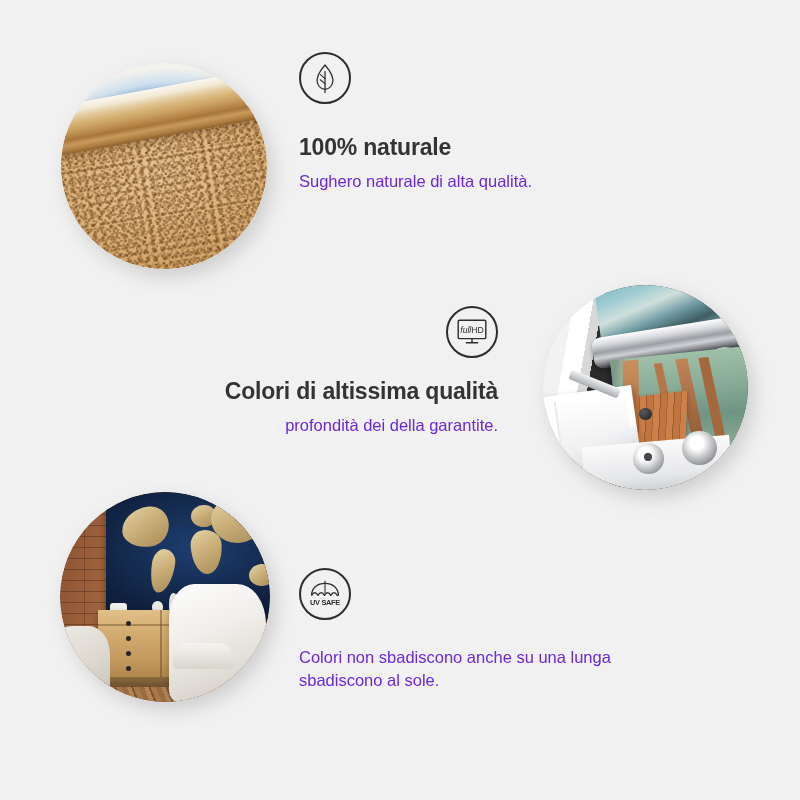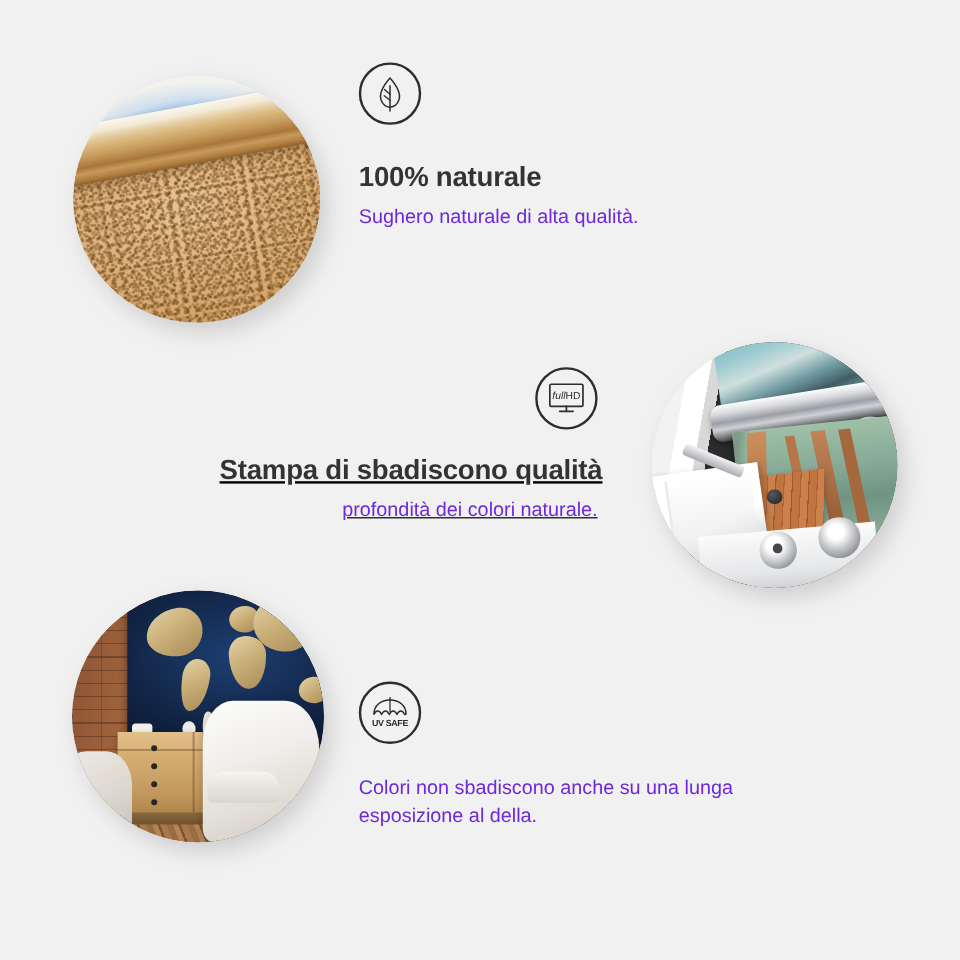--- a/index.html
+++ b/index.html
@@ -286,21 +286,21 @@
     color: #6d28d9;
     line-height: 1.42;
   }
 
   
   #feature-natural { left: 299px; top: 52px; }
   #feature-natural .icon-circle { margin-bottom: 30px; }
   #feature-natural .f-title { margin-bottom: 9px; }
 
   
-  #feature-print { left: 183px; top: 306px; width: 315px; text-align: right; text-decoration: underline; }
+  #feature-print { left: 183px; top: 306px; width: 315px; text-align: right; }
   #feature-print .icon-wrap { display: flex; justify-content: flex-end; margin-bottom: 20px; }
   #feature-print .f-title { margin-bottom: 9px; }
 
   
   #feature-uv { left: 299px; top: 568px; }
   #feature-uv .icon-circle { margin-bottom: 26px; text-align: center; }
   #feature-uv .f-title { margin-bottom: 9px; }
 
   .nowrap-line { white-space: nowrap; display: block; }
 </style>
@@ -385,35 +385,35 @@
       <div class="icon-circle">
         <svg width="34" height="30" viewBox="0 0 34 30" aria-hidden="true">
           <rect x="3.2" y="3.2" width="27.6" height="18.4" rx="1.2" fill="none" stroke="#2d2d2d" stroke-width="1.4"></rect>
           <path d="M17 21.6 L17 25.4 M11.4 25.8 L22.6 25.8" fill="none" stroke="#2d2d2d" stroke-width="1.4" stroke-linecap="round"></path>
           <text x="17" y="15.6" text-anchor="middle" font-family="'Liberation Sans', sans-serif" font-size="8.6" fill="#2d2d2d">
             <tspan font-style="italic">full</tspan><tspan>HD</tspan>
           </text>
         </svg>
       </div>
     </div>
-    <div class="f-title">Stampa di sbadiscono qualità</div>
+    <div class="f-title">Colori di altissima qualità</div>
     <div class="f-desc">
-      <span class="nowrap-line">profondità dei colori naturale.</span>
+      <span class="nowrap-line">profondità dei della garantite.</span>
     </div>
   </div>
 
   <div class="feature" id="feature-uv">
     <div class="icon-circle">
       <svg width="38" height="34" viewBox="0 0 38 34" aria-hidden="true">
         <path d="M19 4.4 L19 6.4" fill="none" stroke="#2d2d2d" stroke-width="1.2" stroke-linecap="round"></path>
         <path d="M5.6 18.4 C 5.6 10.6, 11.6 6.4, 19 6.4 C 26.4 6.4, 32.4 10.6, 32.4 18.4" fill="none" stroke="#2d2d2d" stroke-width="1.3"></path>
         <path d="M5.6 18.4 C 7.4 14.6, 10.2 14.6, 12 18.4 C 13.8 14.6, 16.6 14.6, 18.4 18.4 C 20.2 14.6, 23 14.6, 24.8 18.4 C 26.6 14.6, 29.4 14.6, 31.2 18.4 L 32.4 18.4" fill="none" stroke="#2d2d2d" stroke-width="1.2" stroke-linejoin="round"></path>
         <path d="M19 6.4 L19 16.4" fill="none" stroke="#2d2d2d" stroke-width="1.05"></path>
         <text x="19" y="27.6" text-anchor="middle" font-family="'Liberation Sans', sans-serif" font-size="7.4" font-weight="bold" letter-spacing="-0.3" fill="#2d2d2d">UV SAFE</text>
       </svg>
     </div>
     <div class="f-desc">
       <span class="nowrap-line">Colori non sbadiscono anche su una lunga</span>
-      <span class="nowrap-line">esposizione al della.</span>
+      <span class="nowrap-line">sbadiscono al sole.</span>
     </div>
   </div>
 
 </div>
 
 </body></html>

